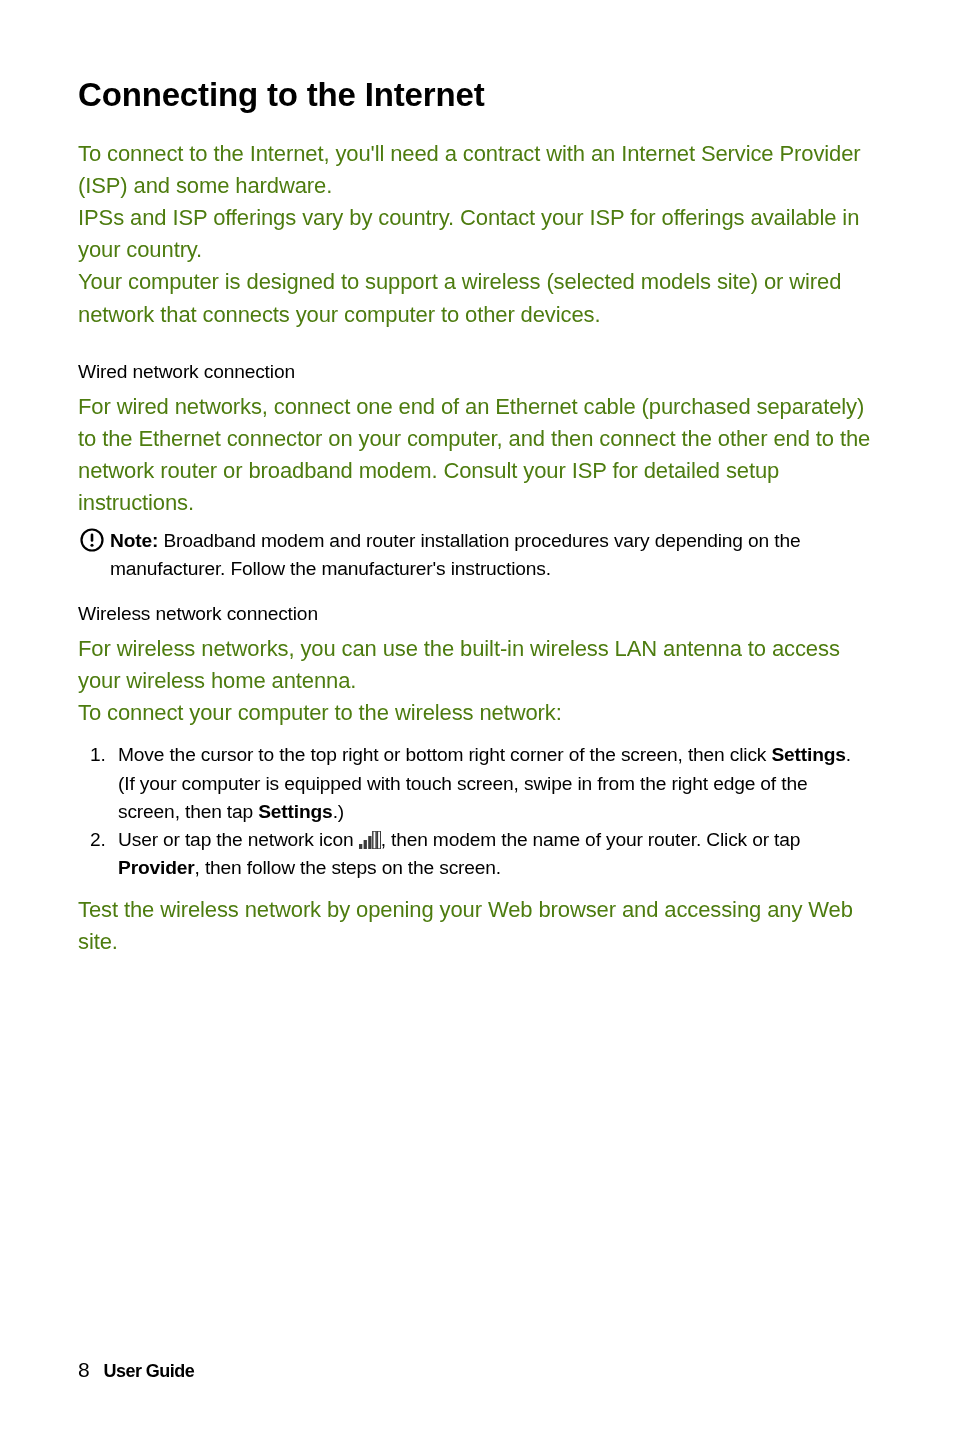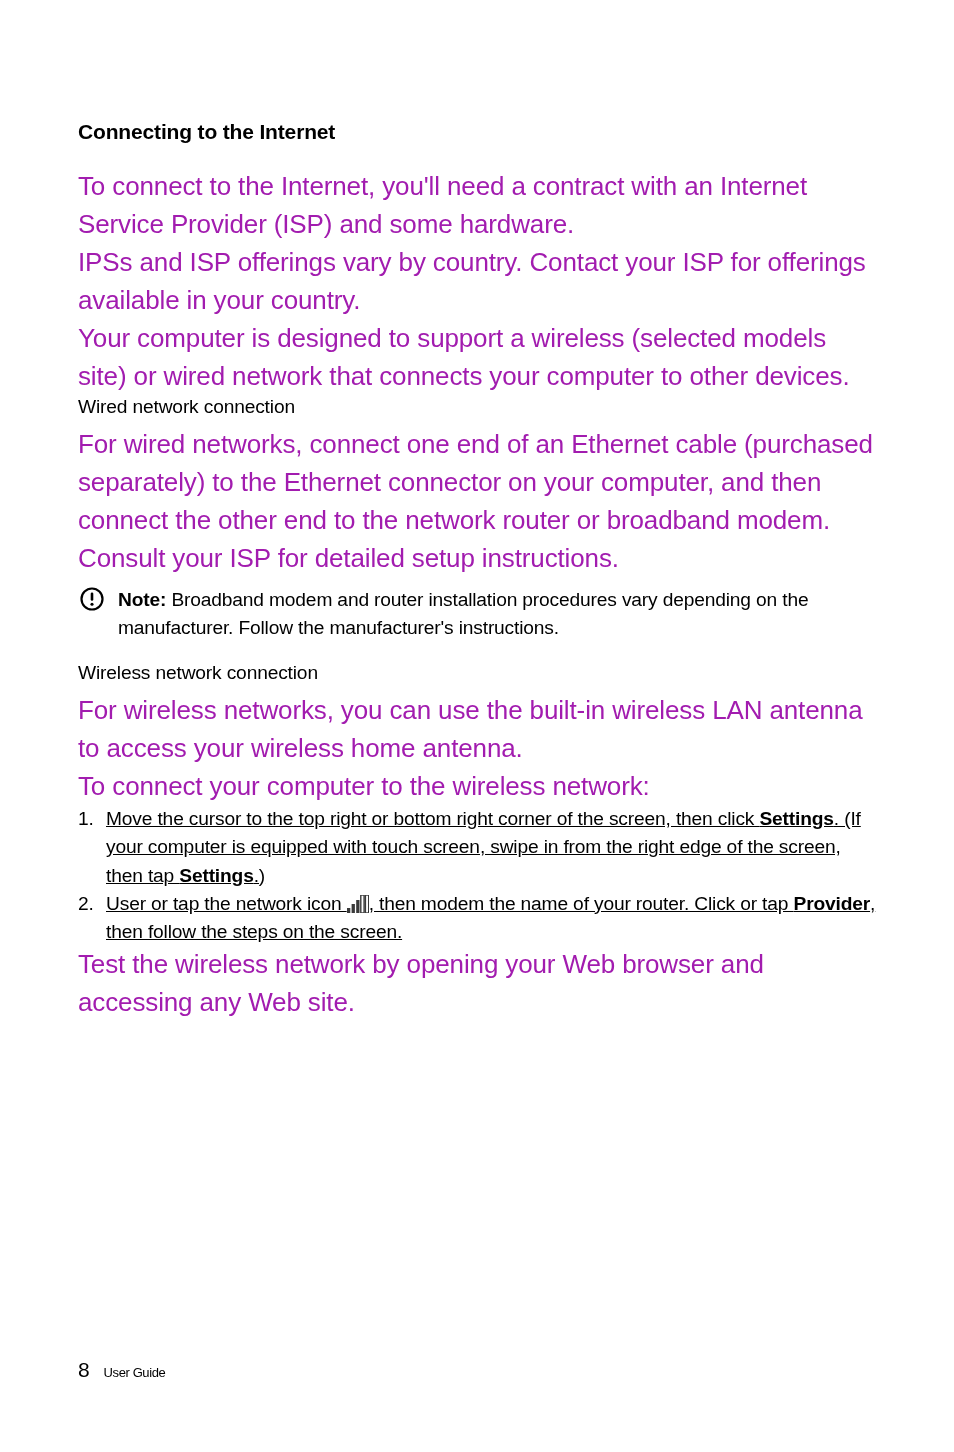--- a/index.html
+++ b/index.html
@@ -11,64 +11,63 @@
       font-family: "Helvetica Neue", Helvetica, Arial, sans-serif;
       background: #fff;
       color: #000;
       width: 954px;
       height: 1452px;
       position: relative;
       padding: 76px 78px 60px 78px;
       letter-spacing: -0.01em;
     }
     h1.main-heading {
-      font-size: 21px;
+      font-size: 33px;
       font-weight: 700;
       margin-bottom: 24px;
-      margin-top: 44px;
     }
     p.body-text {
-      font-size: 26px;
+      font-size: 22px;
       font-weight: 300;
       line-height: 1.46;
-      color: #a21caf;
+      color: #4d7c0f;
       letter-spacing: -0.005em;
     }
     h2.sub-heading {
       font-size: 19.2px;
       font-weight: 500;
+      margin-top: 30px;
       margin-bottom: 8px;
     }
     .note-block {
       display: flex;
       align-items: flex-start;
-      gap: 14px;
+      gap: 6px;
       margin-top: 8px;
       padding-left: 2px;
     }
     .note-icon {
       flex-shrink: 0;
       width: 24px;
       height: 24px;
       margin-top: 1px;
     }
     .note-text {
       font-size: 19.2px;
       line-height: 1.46;
       font-weight: 300;
     }
     .bold {
       font-weight: 600;
     }
     ol.steps {
       list-style: none;
       counter-reset: step;
-      margin: 0;
+      margin: 12px;
       padding: 0;
-      text-decoration: underline;
     }
     ol.steps > li {
       counter-increment: step;
       font-size: 19.2px;
       font-weight: 300;
       line-height: 1.46;
       padding-left: 28px;
       position: relative;
     }
     ol.steps > li::before {
@@ -90,22 +89,22 @@
       bottom: 70px;
       left: 78px;
       font-size: 19px;
     }
     .footer .page-num {
       font-size: 21px;
       font-weight: 400;
       margin-right: 14px;
     }
     .footer .guide-label {
-      font-size: 13px;
-      font-weight: 400;
+      font-size: 18px;
+      font-weight: 700;
       letter-spacing: -0.03em;
     }
   </style>
 </head>
 <body>
 
 <h1 class="main-heading">Connecting to the Internet</h1>
 
 <p class="body-text">To connect to the Internet, you'll need a contract with an Internet Service Provider (ISP) and some hardware.</p>
 <p class="body-text">IPSs and ISP offerings vary by country. Contact your ISP for offerings available in your country.</p>

